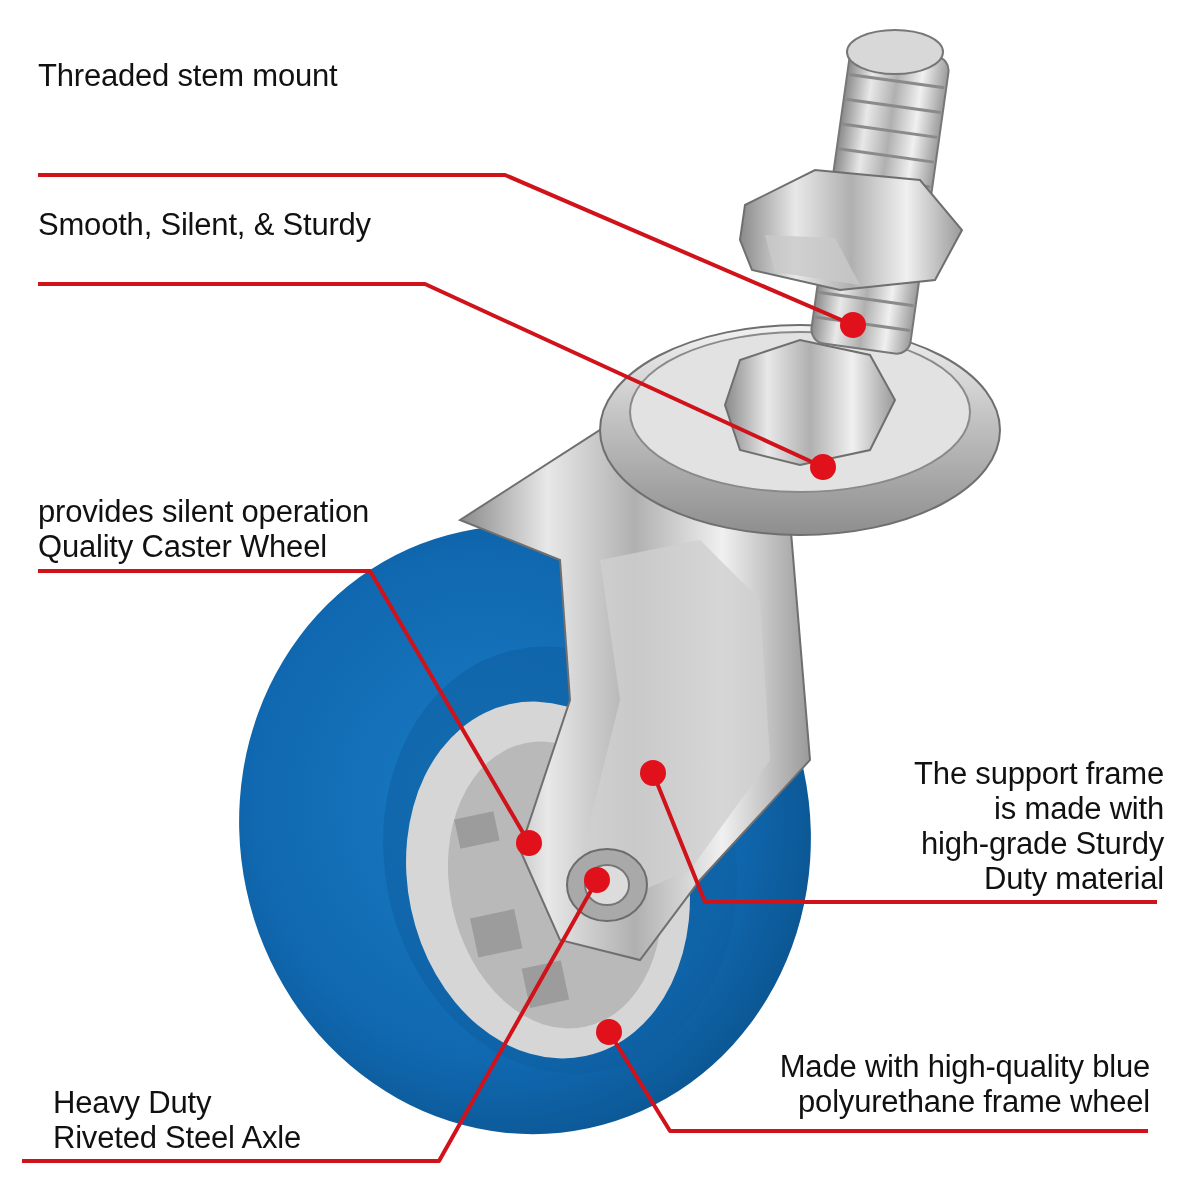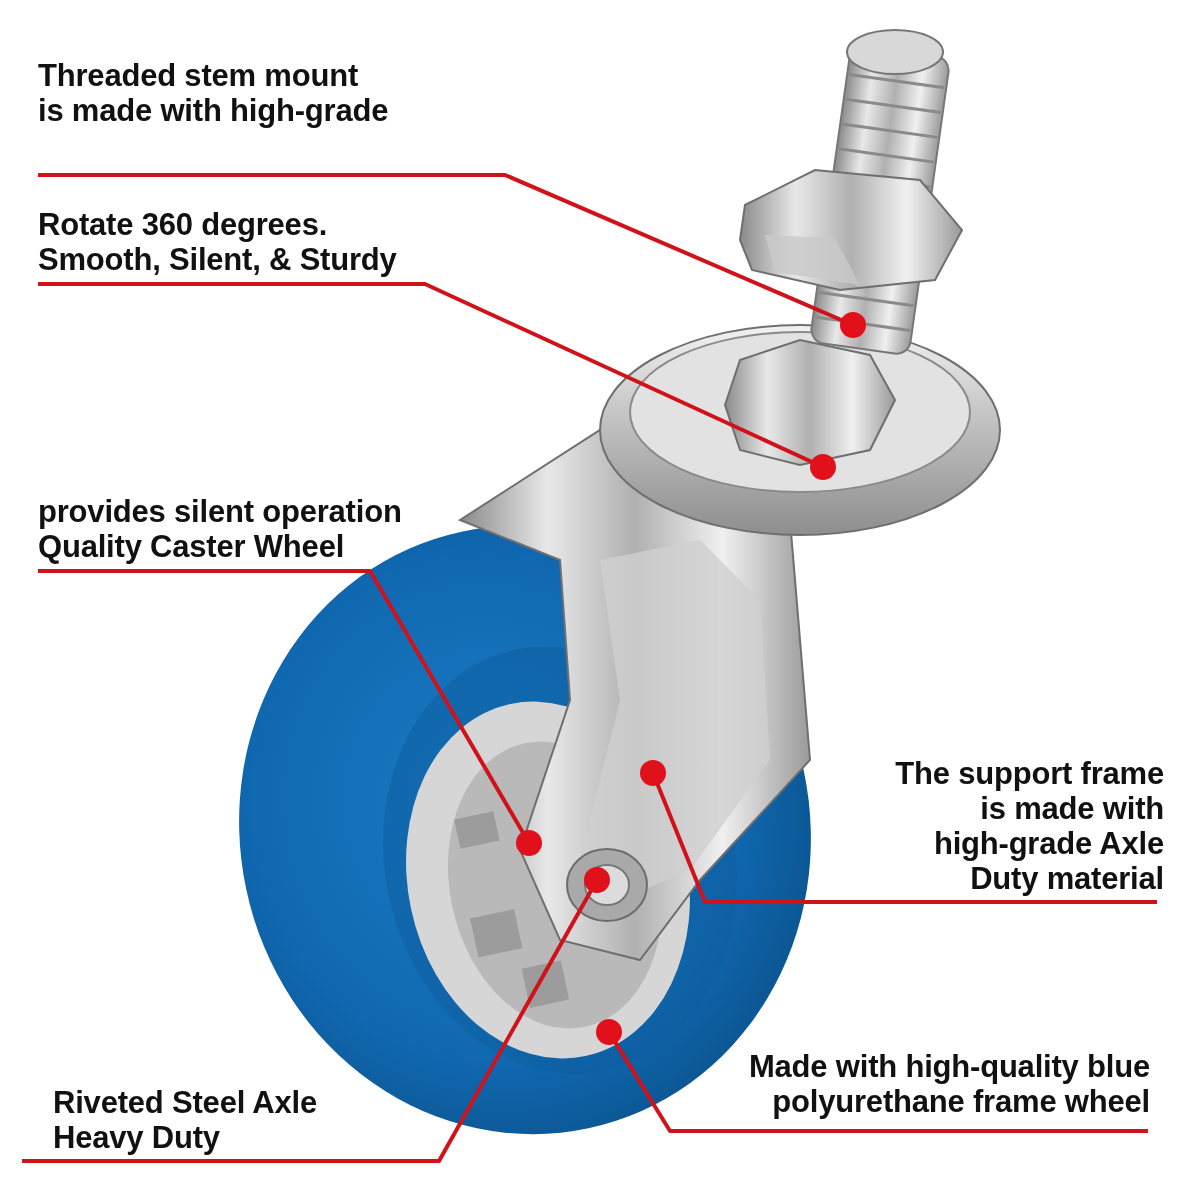--- a/index.html
+++ b/index.html
@@ -1,18 +1,18 @@
 <!DOCTYPE html>
 <html><head>
 <meta charset="utf-8">
 <style>
   html, body { margin: 0; padding: 0; background: #ffffff; }
   body { width: 1200px; height: 1200px; position: relative; overflow: hidden;
          font-family: "Liberation Sans", sans-serif; }
-  .canvas { position: absolute; left: 0; top: 0; width: 1200px; height: 1104px; font-weight: bold; }
+  .canvas { position: absolute; left: 0; top: 0; width: 1200px; height: 1104px; }
   svg.art { position: absolute; left: 0; top: 0; }
   .label { position: absolute; color: #111; font-size: 31px; line-height: 35px;
            white-space: nowrap; letter-spacing: -0.2px; }
   .label .line { display: block; }
   .right { text-align: right; }
 </style>
 </head>
 <body>
 
 <div class="canvas">
@@ -102,43 +102,41 @@
       <circle cx="823" cy="467" r="13"></circle>
       <circle cx="529" cy="843" r="13"></circle>
       <circle cx="653" cy="773" r="13"></circle>
       <circle cx="609" cy="1032" r="13"></circle>
       <circle cx="597" cy="880" r="13"></circle>
     </g>
   </svg>
 
   <div class="label" style="left:38px; top:58px;">
     <span class="line">Threaded stem mount</span>
-    <span class="line">is made with high-grade</span>
   </div>
 
   <div class="label" style="left:38px; top:207px;">
-    <span class="line">Rotate 360 degrees.</span>
     <span class="line">Smooth, Silent, &amp; Sturdy</span>
   </div>
 
   <div class="label" style="left:38px; top:494px;">
     <span class="line">provides silent operation</span>
     <span class="line">Quality Caster Wheel</span>
   </div>
 
   <div class="label right" style="right:36px; top:756px;margin-left:8px;">
     <span class="line">The support frame</span>
     <span class="line">is made with</span>
-    <span class="line">high-grade Axle</span>
+    <span class="line">high-grade Sturdy</span>
     <span class="line">Duty material</span>
   </div>
 
   <div class="label right" style="right:50px; top:1049px;">
     <span class="line">Made with high-quality blue</span>
     <span class="line">polyurethane frame wheel</span>
   </div>
 
   <div class="label" style="left:53px; top:1085px;">
+    <span class="line">Heavy Duty</span>
     <span class="line">Riveted Steel Axle</span>
-    <span class="line">Heavy Duty</span>
   </div>
 
 </div>
 
 </body></html>

